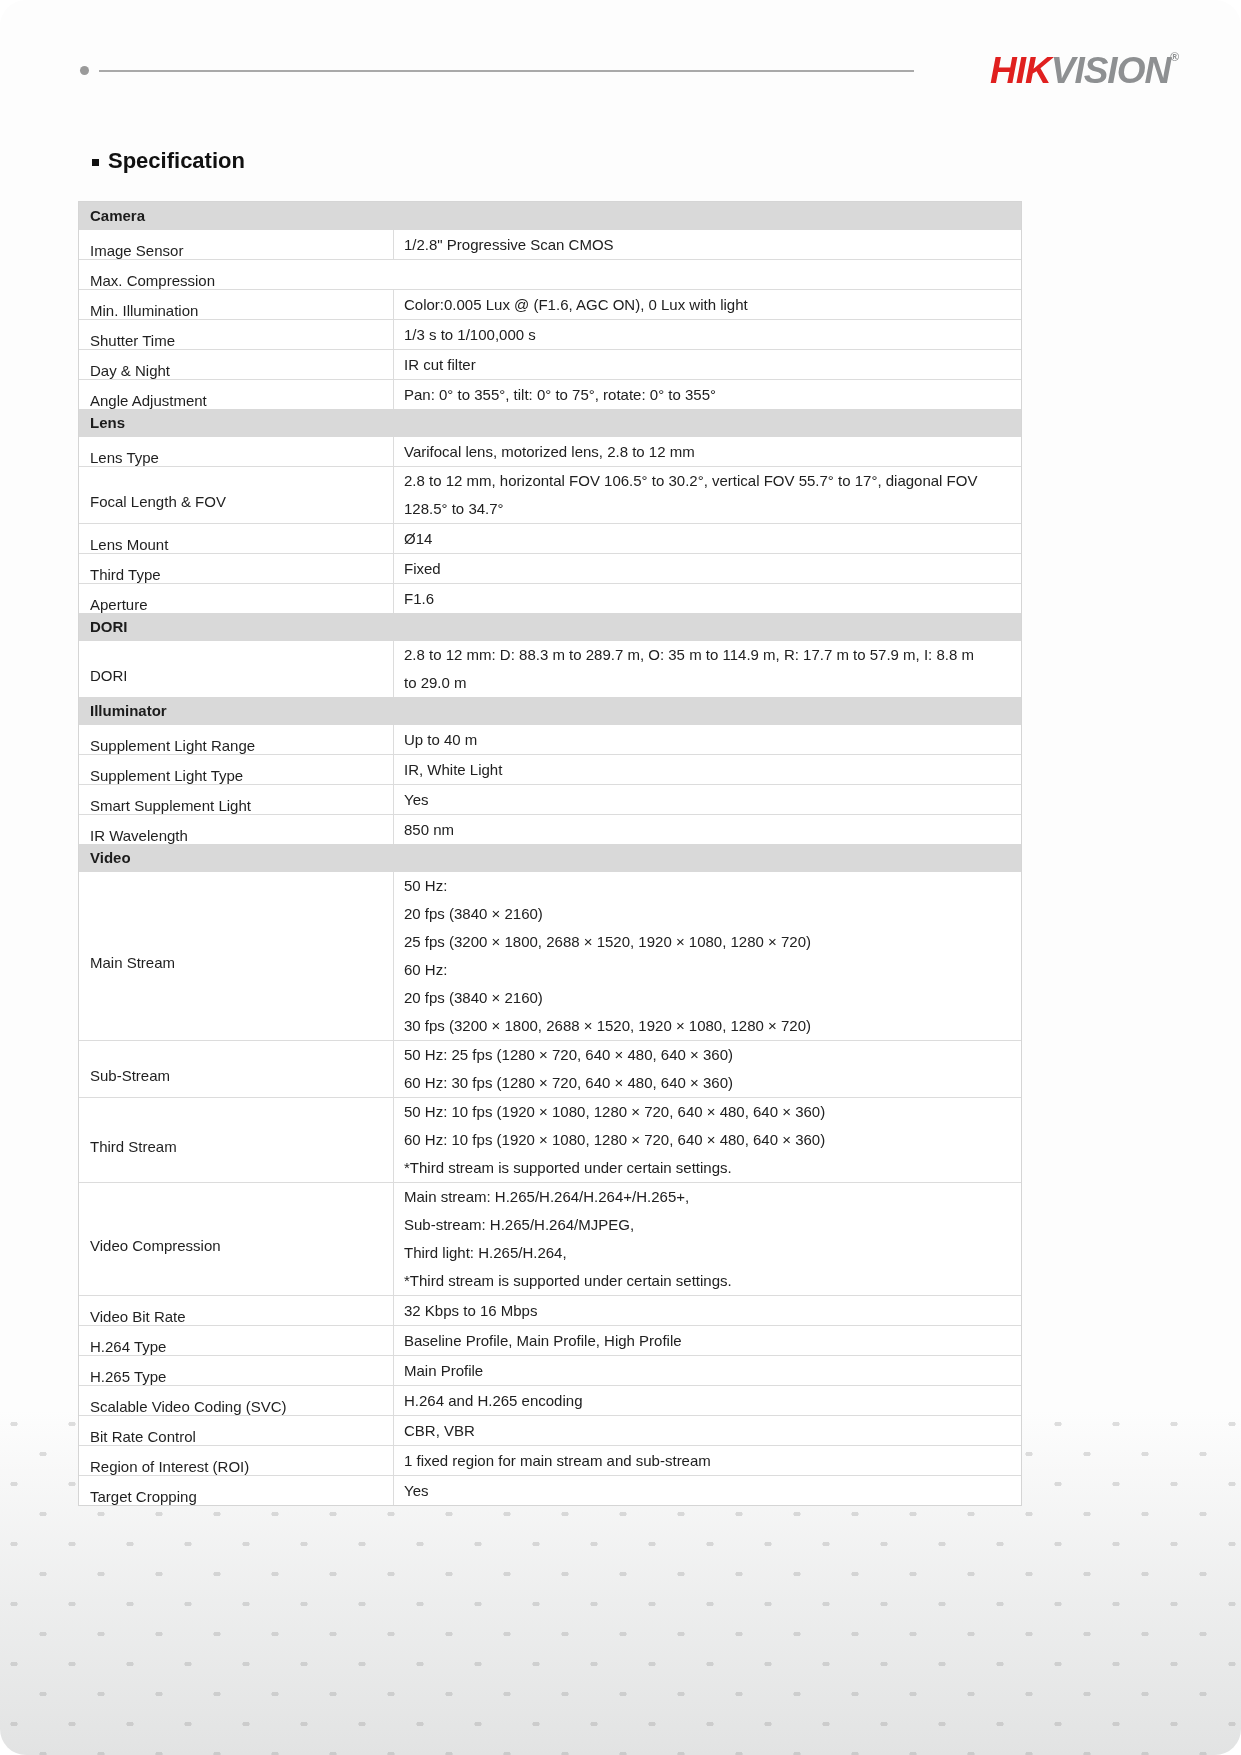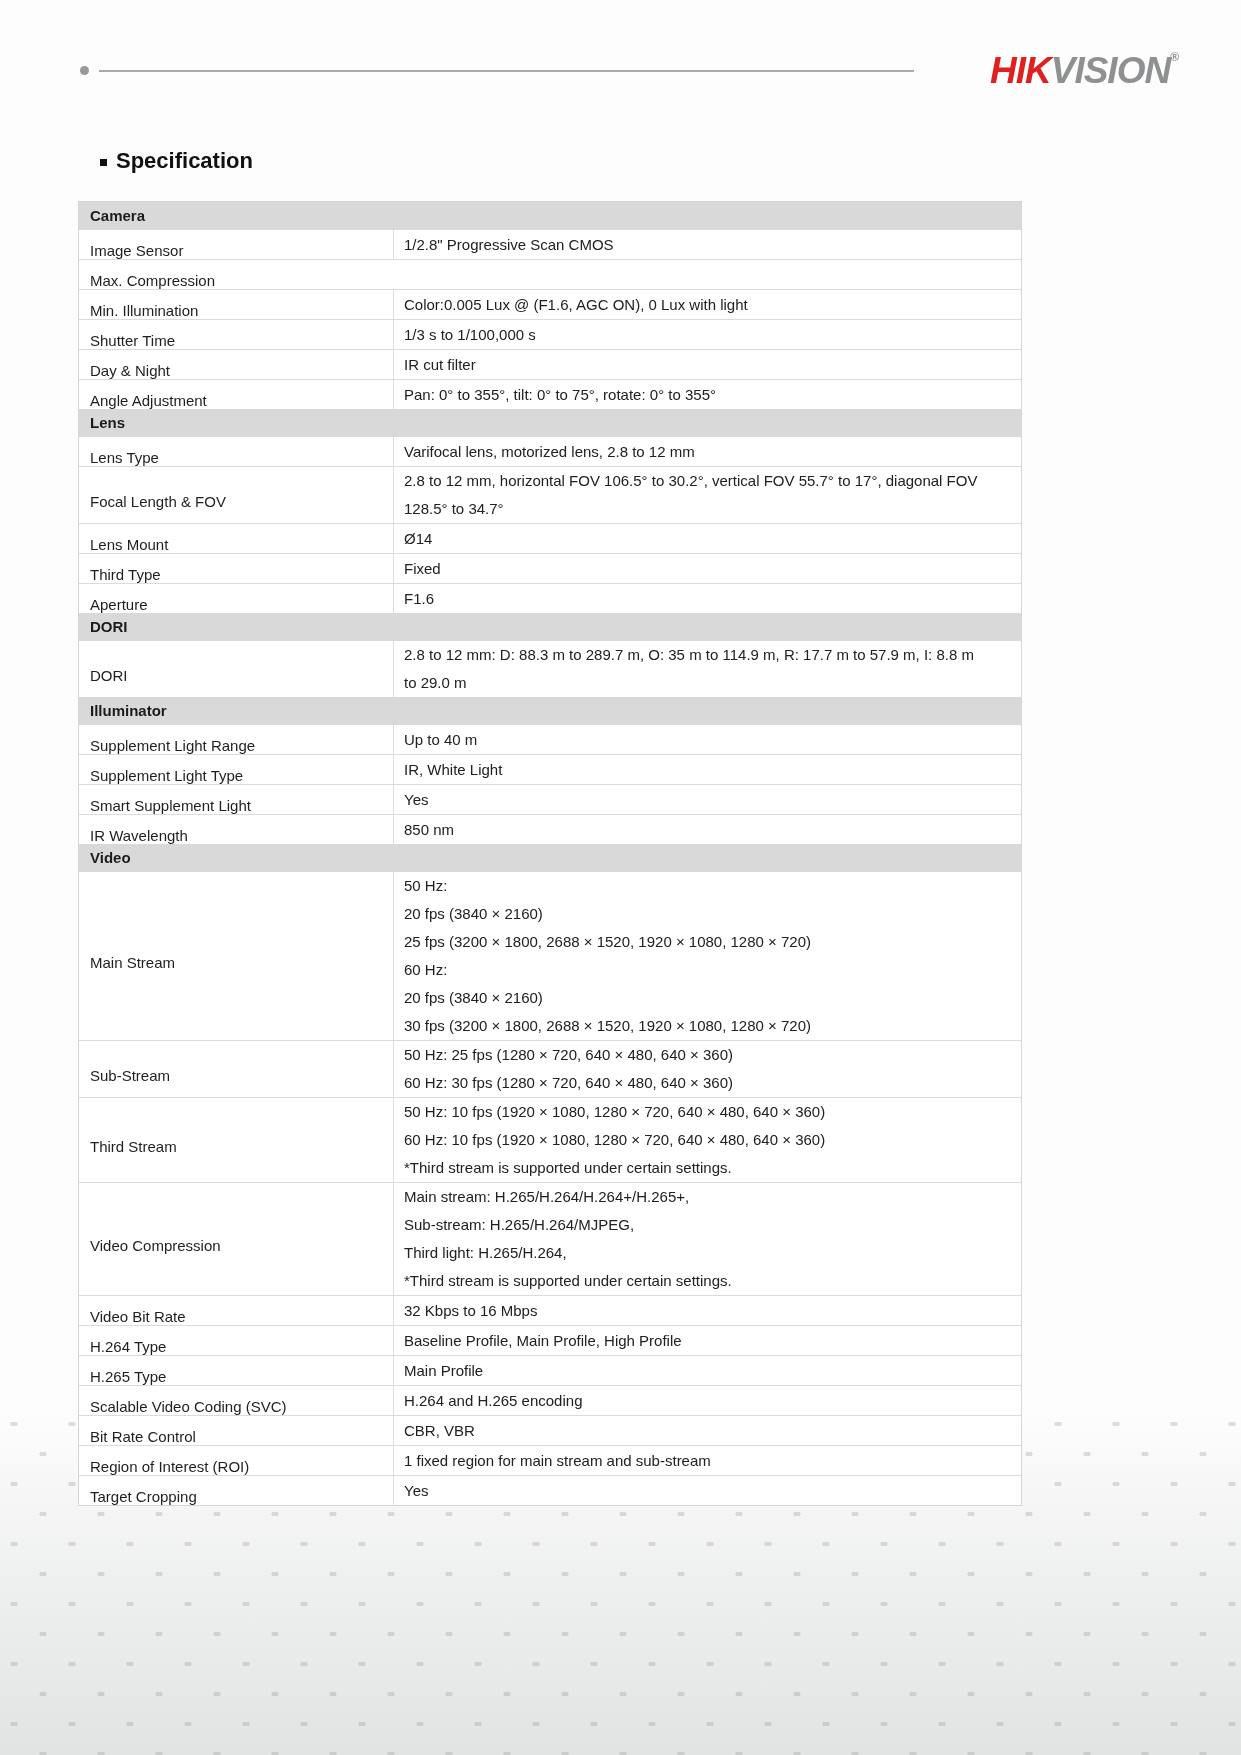--- a/index.html
+++ b/index.html
@@ -4,20 +4,21 @@
 <style>
   * { margin:0; padding:0; box-sizing:border-box; }
   html,body { background:#ffffff; }
   .page {
     position:relative;
     width:1241px; height:1755px;
     background:#fdfdfd;
     overflow:hidden;
     font-family:"Liberation Sans", sans-serif;
     color:#212121;
+    border-radius:26px;
   }
   
   .bg-bottom {
     position:absolute; left:0; right:0; bottom:0; height:345px;
     background-image:
       radial-gradient(6px 4px at 14px 14px, rgba(140,140,140,0.28) 58%, rgba(0,0,0,0) 62%),
       radial-gradient(6px 4px at 14px 14px, rgba(140,140,140,0.28) 58%, rgba(0,0,0,0) 62%),
       linear-gradient(to bottom, rgba(238,238,238,0) 0%, rgba(232,233,233,0.75) 55%, #e2e3e3 100%);
     background-size:58px 60px, 58px 60px, 100% 100%;
     background-position:0 0, 29px 30px, 0 0;
@@ -37,21 +38,21 @@
     font-style:italic; font-weight:bold;
     font-size:37px; letter-spacing:-1px;
     white-space:nowrap;
   }
   .logo .reg {
     font-size:12px; font-style:normal;
     vertical-align:22px; letter-spacing:0;
   }
   
   .page-title {
-    position:absolute; left:100px; top:148px;
+    position:absolute; left:92px; top:148px;
     font-size:22px; font-weight:bold; color:#111;
     display:flex; align-items:center;
   }
   .page-title .sq {
     width:7px; height:7px; background:#111;
     display:inline-block; margin-right:9px; margin-top:2px;
   }
   
   .spec-table {
     position:absolute; left:78px; top:201px; width:944px;

